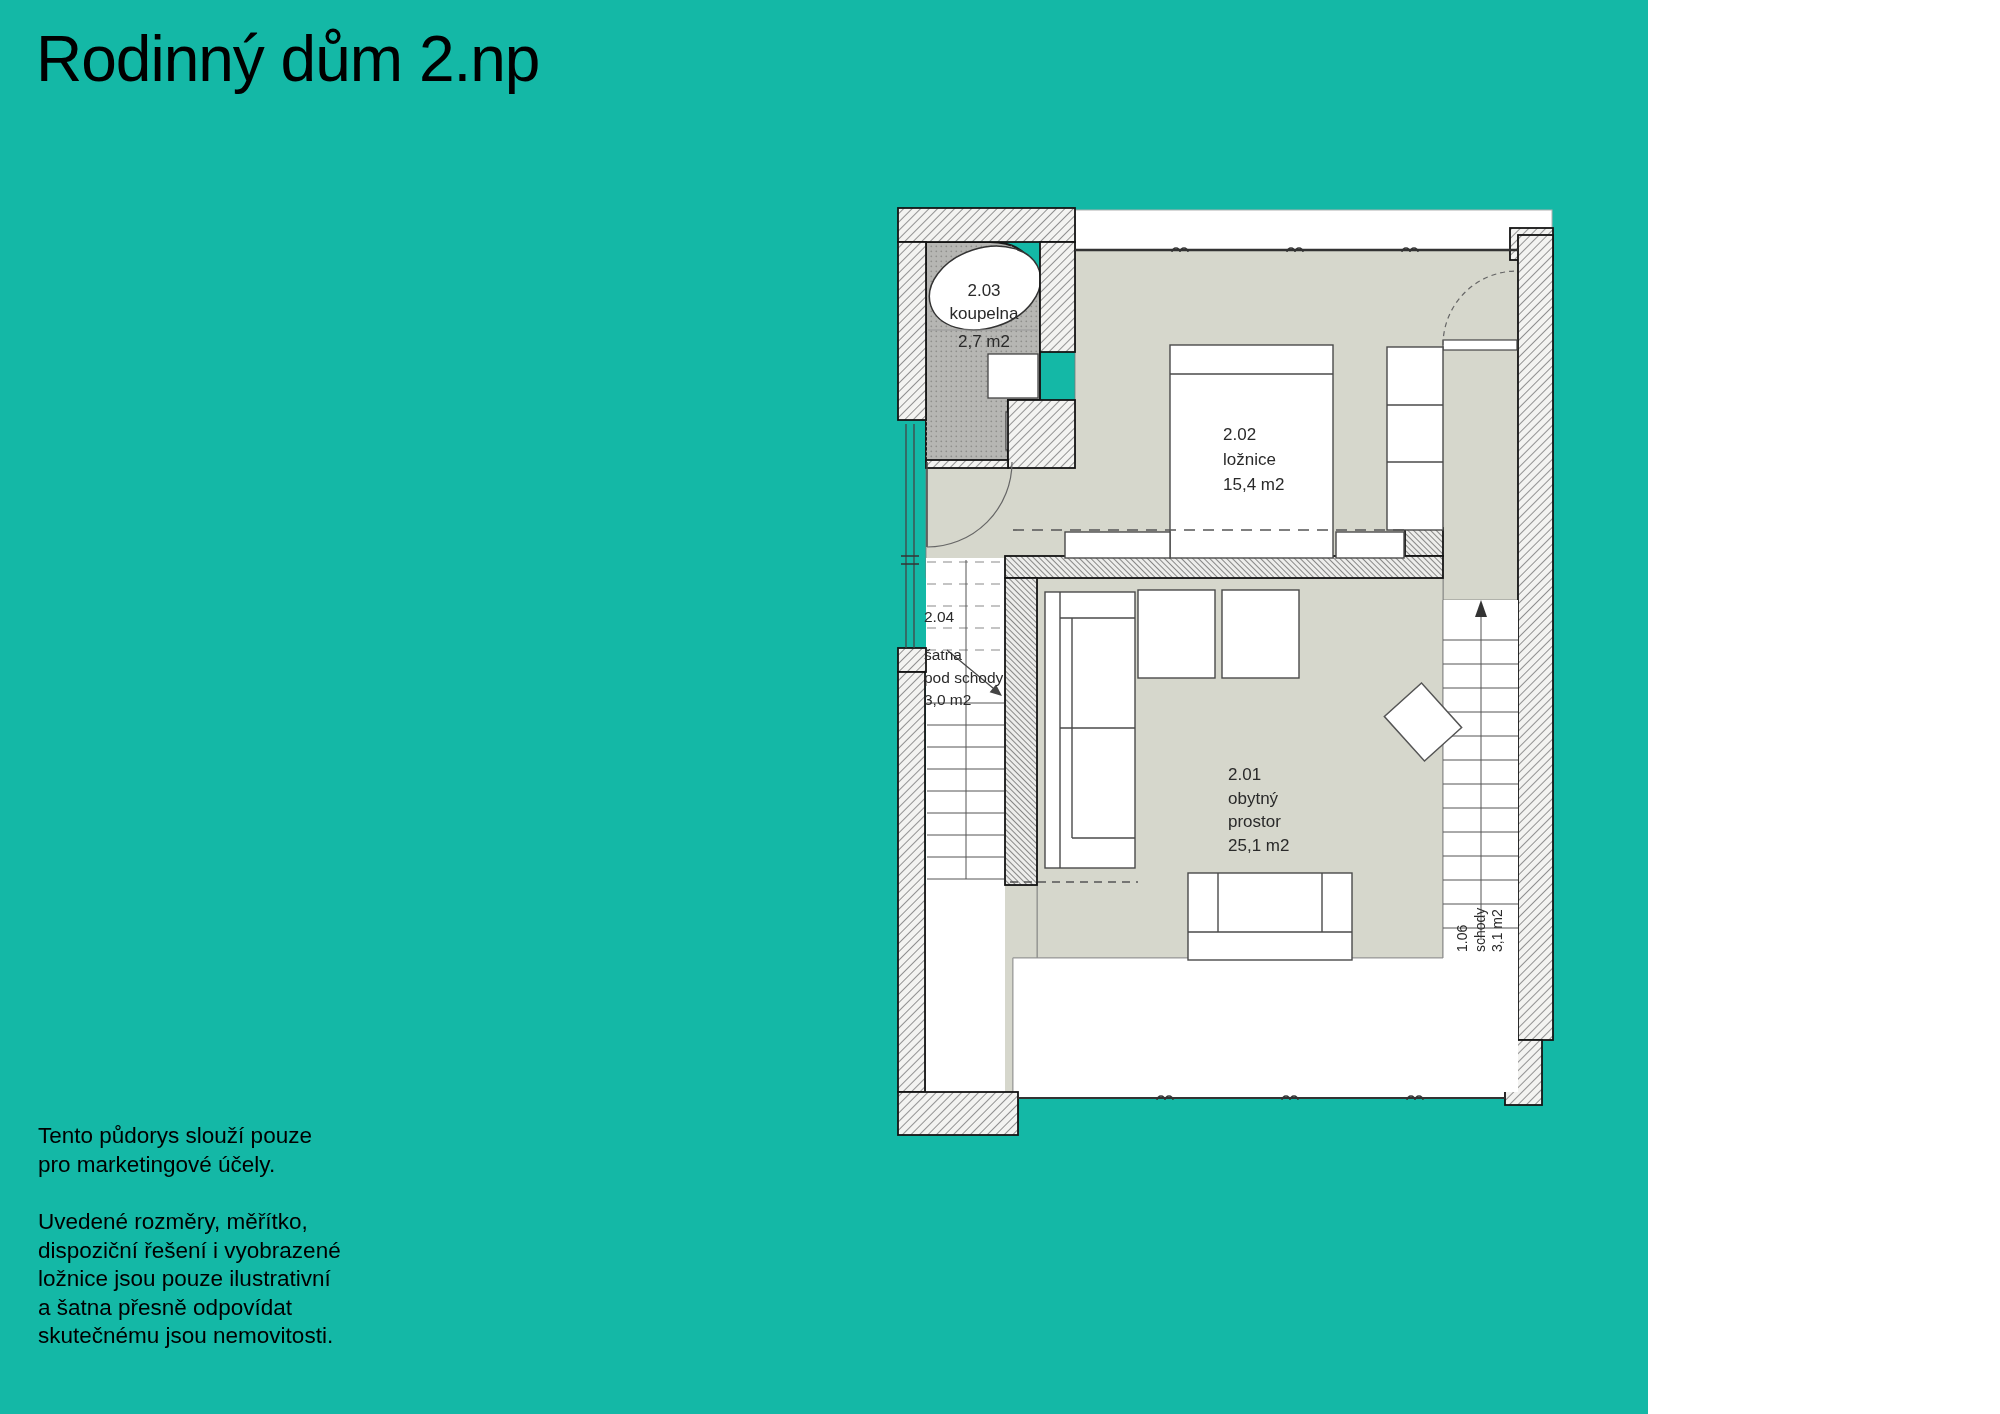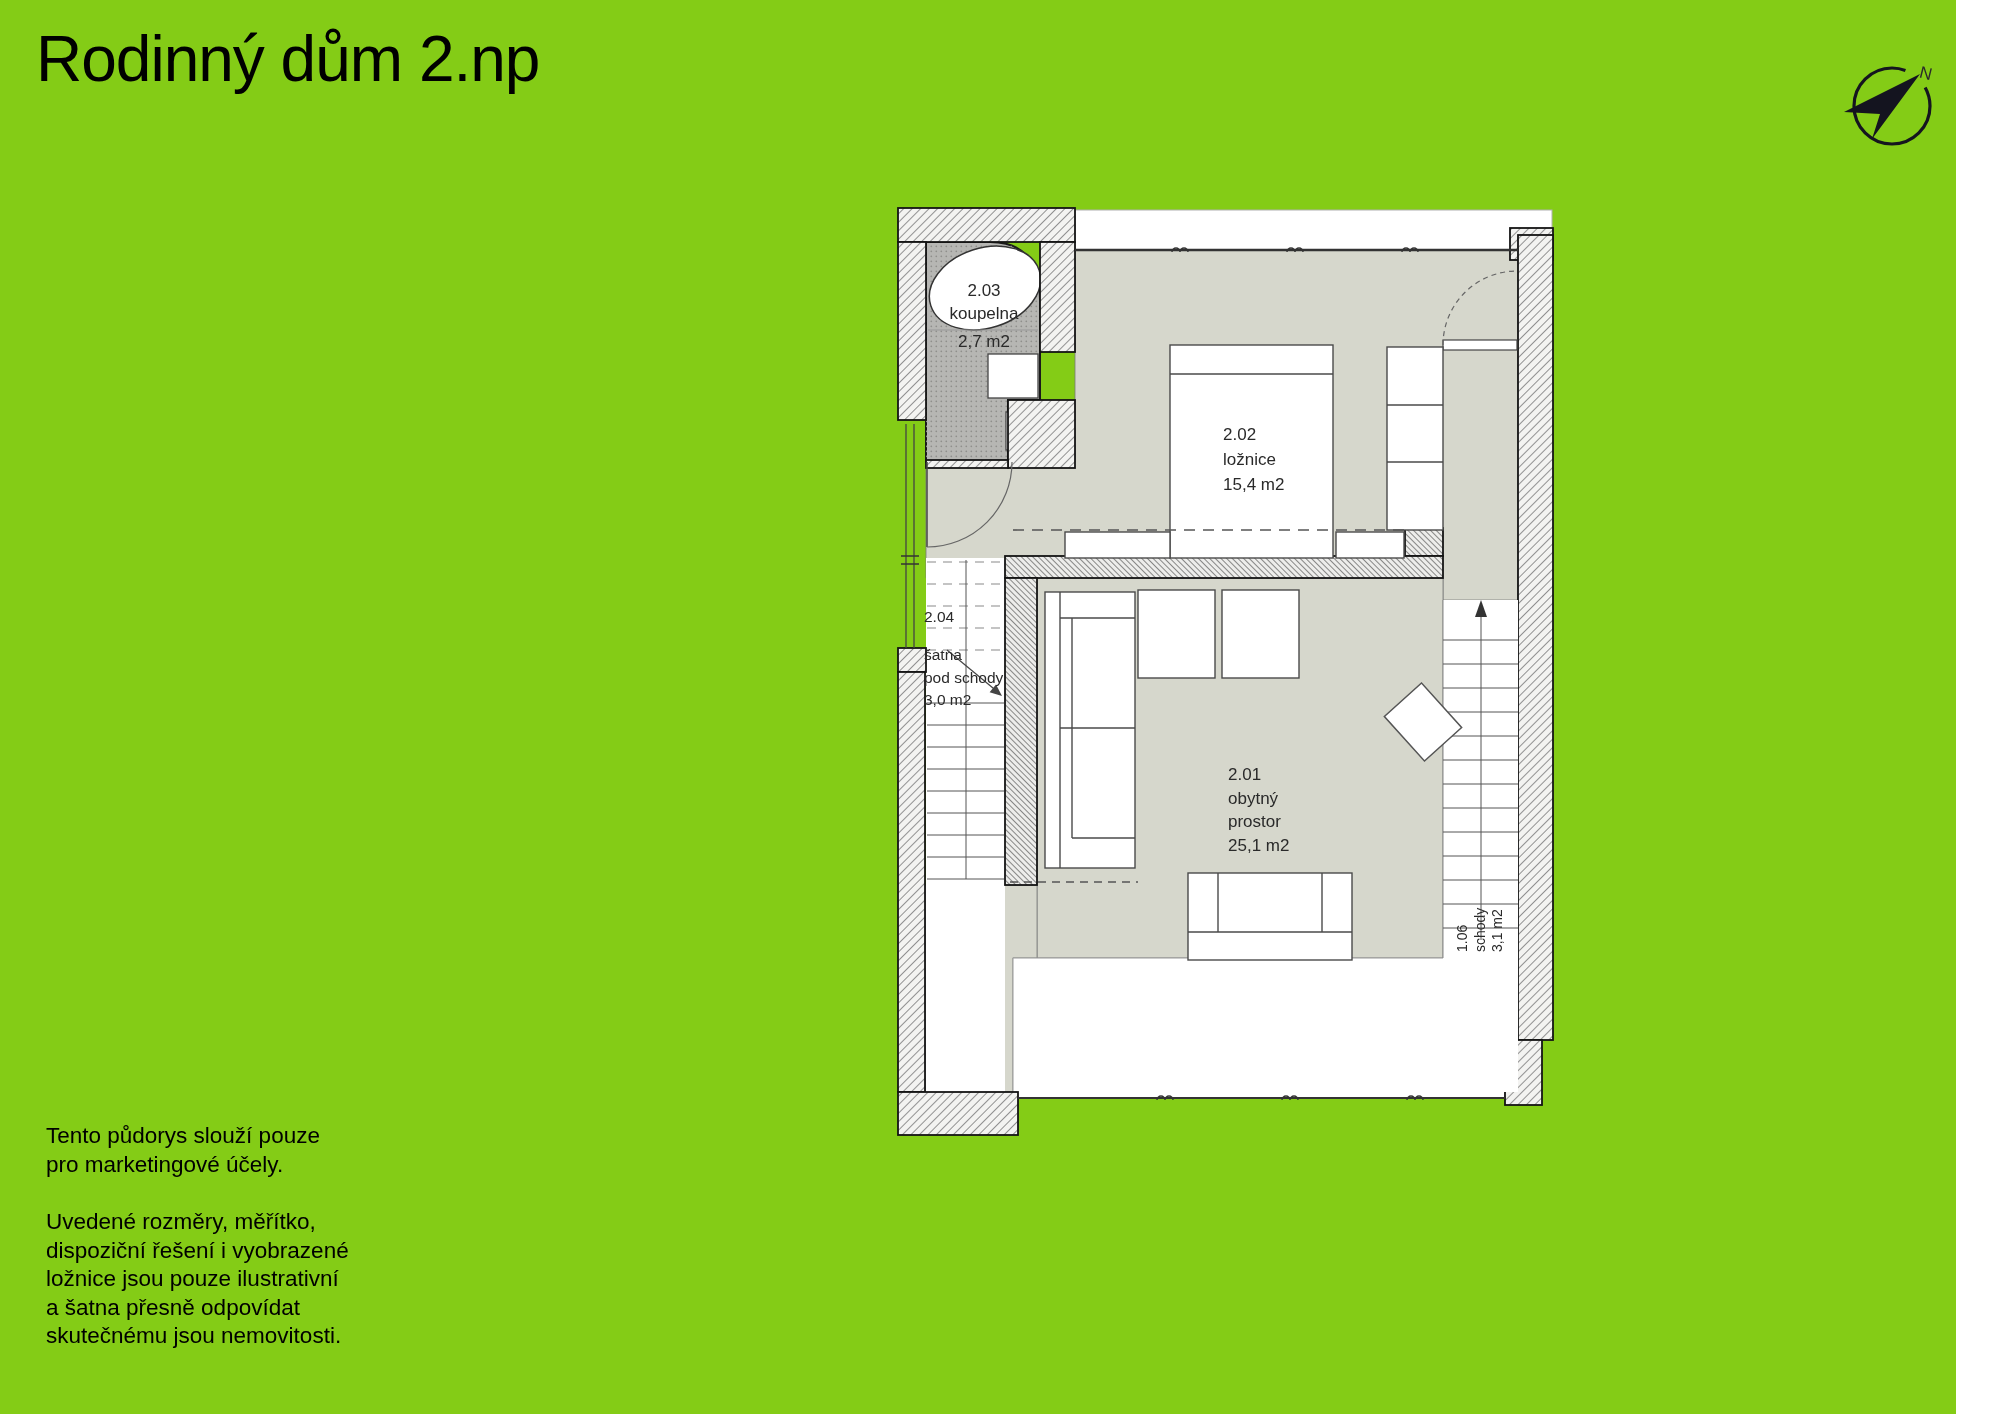--- a/index.html
+++ b/index.html
@@ -1,23 +1,23 @@
 <!DOCTYPE html>
 <html><head>
 <meta charset="utf-8">
 <style>
   html,body{margin:0;padding:0;background:#ffffff;}
-  .canvas{position:relative;width:1956px;height:1414px;background:#84cc16;overflow:hidden;
+  .canvas{position:relative;width:1648px;height:1414px;background:#14b8a6;overflow:hidden;
           font-family:"Liberation Sans", sans-serif;color:#111;}
   .page-title{position:absolute;left:36px;top:22px;font-size:64px;font-weight:400;
               letter-spacing:-1px;color:#000;}
   .compass{position:absolute;left:1832px;top:44px;width:120px;height:120px;}
   .plan{position:absolute;left:0;top:0;width:2000px;height:1414px;}
   .disclaimer{position:absolute;left:38px;top:1122px;font-size:22.5px;line-height:28.5px;color:#000;}
-  .disclaimer .para{margin:0 0 29px 8px;}
+  .disclaimer .para{margin:0 0 29px 0;}
   svg text{font-family:"Liberation Sans", sans-serif;fill:#2a2a2a;}
   .room-id,.room-line{font-size:17px;}
   .closet-line{font-size:15.5px;}
   .stairs-line{font-size:14px;}
 </style>
 </head>
 <body>
 
 <div class="canvas">
 

